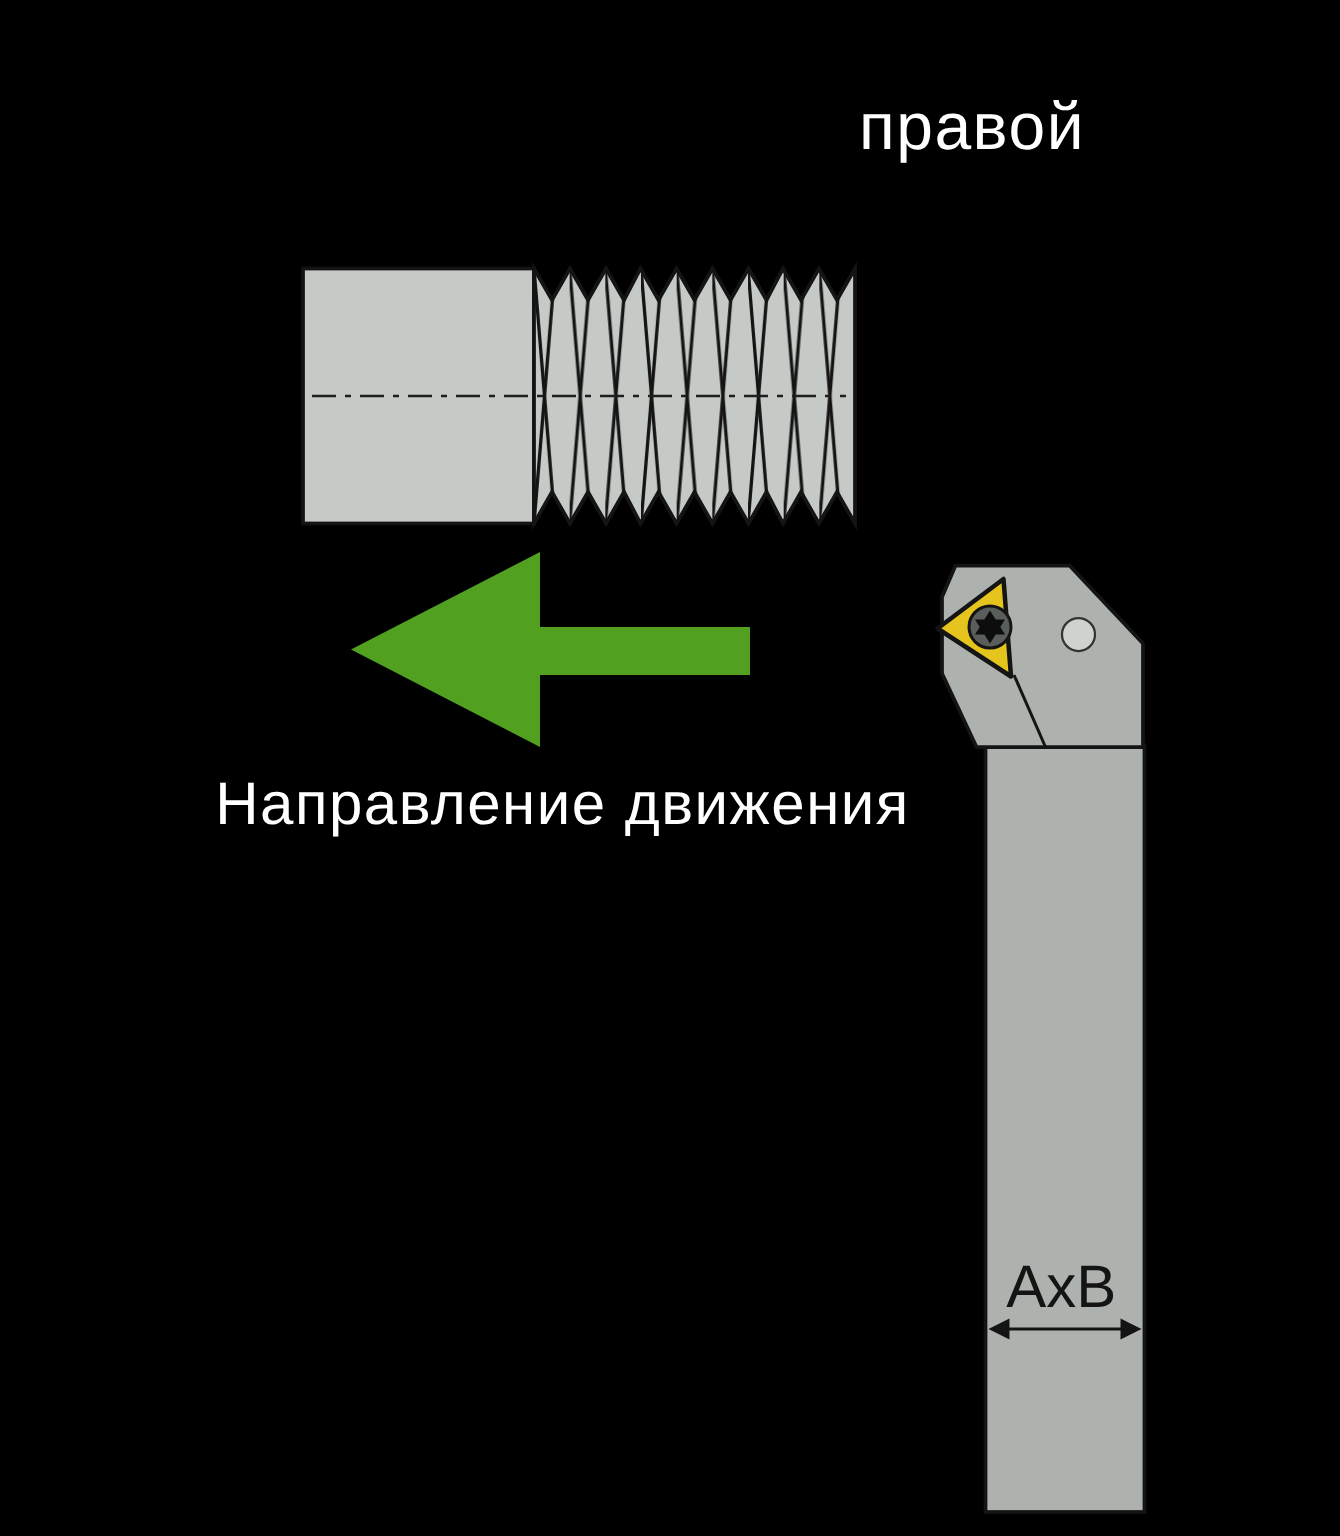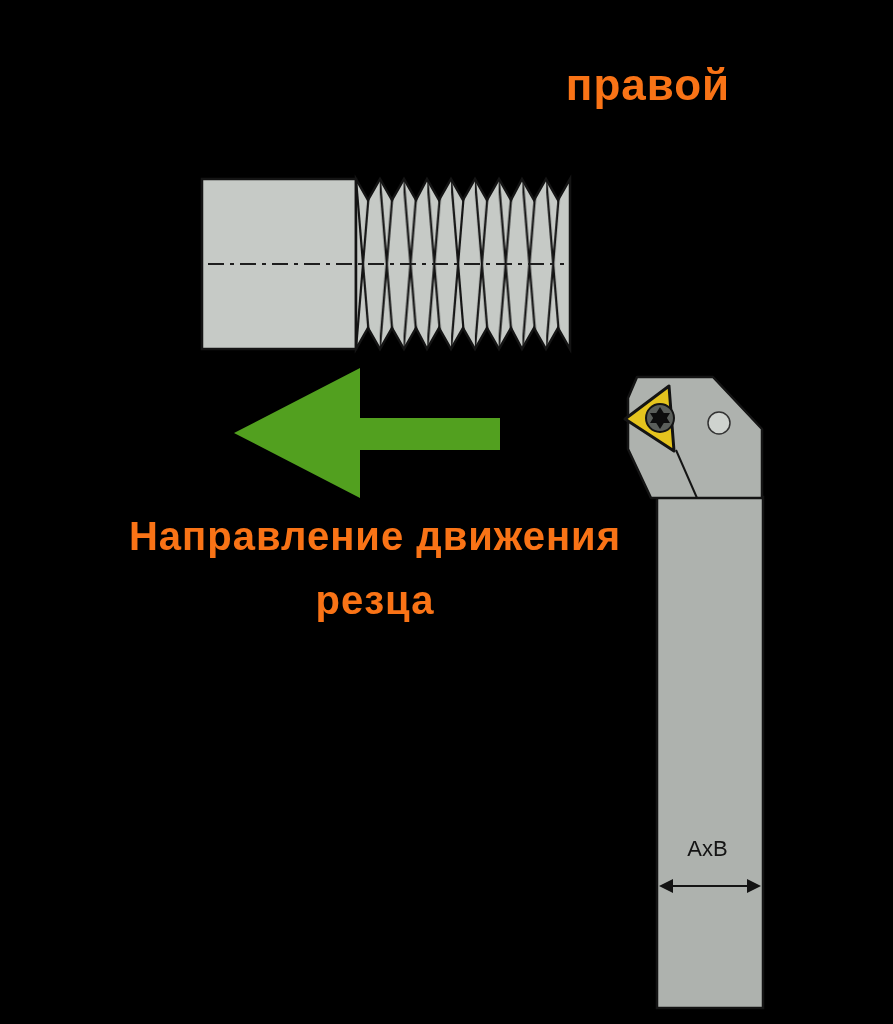--- a/index.html
+++ b/index.html
@@ -8,33 +8,33 @@
     background: #000;
     font-family: "Liberation Sans", sans-serif;
     overflow: hidden;
   }
   .canvas {
     position: relative;
     width: 893px; height: 1024px;
     background: #000;
   }
   .canvas svg { position: absolute; left: 0; top: 0; }
-  .label { position: absolute; color: #f97316; font-weight: bold; }
+  .label { position: absolute; color: #ffffff; font-weight: normal; }
   .label-hand {
     left: 498px; top: 60px; width: 300px;
     font-size: 44px; text-align: center; letter-spacing: 1px;
   }
   .label-move {
     left: 75px; top: 504px; width: 600px;
     font-size: 40px; line-height: 64px; text-align: center;
     letter-spacing: 1px;
   }
   .label-dim {
     left: 645px; top: 836px; width: 125px;
-    font-size: 22px; font-weight: normal;
+    font-size: 40px; font-weight: normal;
     text-align: center; color: #141414;
   }
 </style>
 </head>
 <body>
 
 <div class="canvas">
 
   <svg width="893" height="1024" viewBox="0 0 893 1024">
     <defs>
@@ -86,18 +86,17 @@
       <line x1="666" y1="886" x2="754" y2="886" stroke="#141414" stroke-width="2"></line>
       <polygon points="659,886 673,879 673,893" fill="#141414"></polygon>
       <polygon points="761,886 747,879 747,893" fill="#141414"></polygon>
     </g>
   </svg>
 
   <div class="label label-hand">правой</div>
 
   <div class="label label-move">
     <div>Направление движения</div>
-    <div>резца</div>
   </div>
 
   <div class="label label-dim">AxB</div>
 
 </div>
 
 </body></html>

